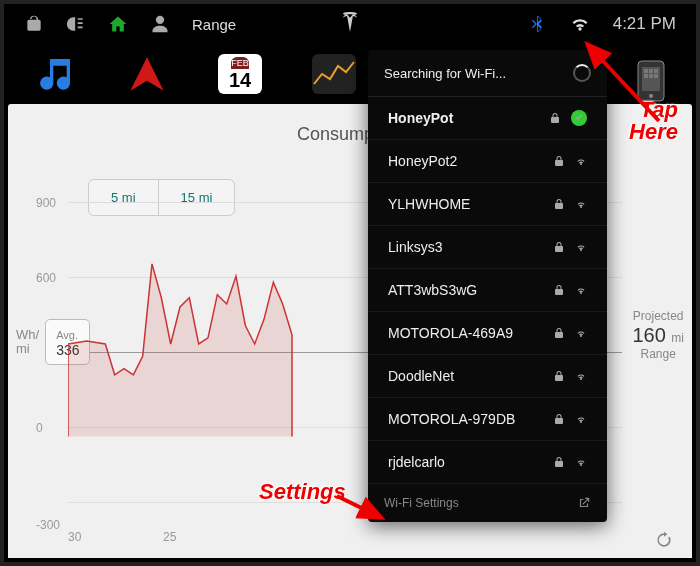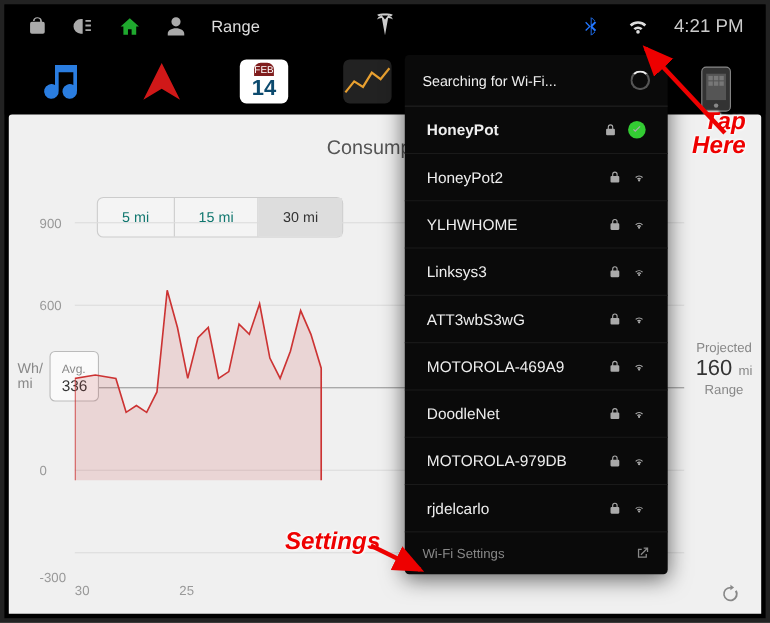--- a/index.html
+++ b/index.html
@@ -98,35 +98,34 @@
         <path fill="#2a7de0" d="M9 3v11a4 4 0 102 3V7h8v7a4 4 0 102 3V3H9z"></path>
       </svg>
     </div>
   <div class="app-item">
       <svg viewBox="0 0 24 24" width="40" height="40">
         <path fill="#d01818" d="M12 2L2 22l10-6 10 6z"></path>
       </svg>
     </div>
   <div class="app-item" style="background:#fff;border-radius:6px;width:44px;height:40px;flex-direction:column;display:flex">
     <div style="background:#7f1d1d;color:#fff;font-size:9px;text-align:center;border-radius:6px 6px 0 0;padding:1px 0">FEB</div>
-    <div style="color:#0c4a6e;font-size:20px;text-align:center;font-weight:bold">14</div>
+    <div style="color:#000000;font-size:20px;text-align:center;font-weight:bold">14</div>
   </div>
   <div class="app-item" style="background:#222;border-radius:6px;width:44px;height:40px;overflow:hidden">
       <svg viewBox="0 0 44 40" width="44" height="40">
         <polyline points="2,30 10,20 18,25 26,12 34,18 42,8" stroke="#e8a030" stroke-width="2" fill="none"></polyline>
       </svg>
     </div>
 </div>
 
 <div class="content">
   <div class="chart-title">Consumption</div>
   <div class="range-toggle">
     <span>5 mi</span>
     <span>15 mi</span>
-    <span class="active">30 mi</span>
   </div>
 
   <div class="gridline" style="top:98px"></div>
   <div class="gridline" style="top:173px"></div>
   <div class="gridline" style="top:248px;background:#999"></div>
   <div class="gridline" style="top:323px"></div>
   <div class="gridline" style="top:398px"></div>
 
   <div class="yaxis" style="top:92px">900</div>
   <div class="yaxis" style="top:167px">600</div>

